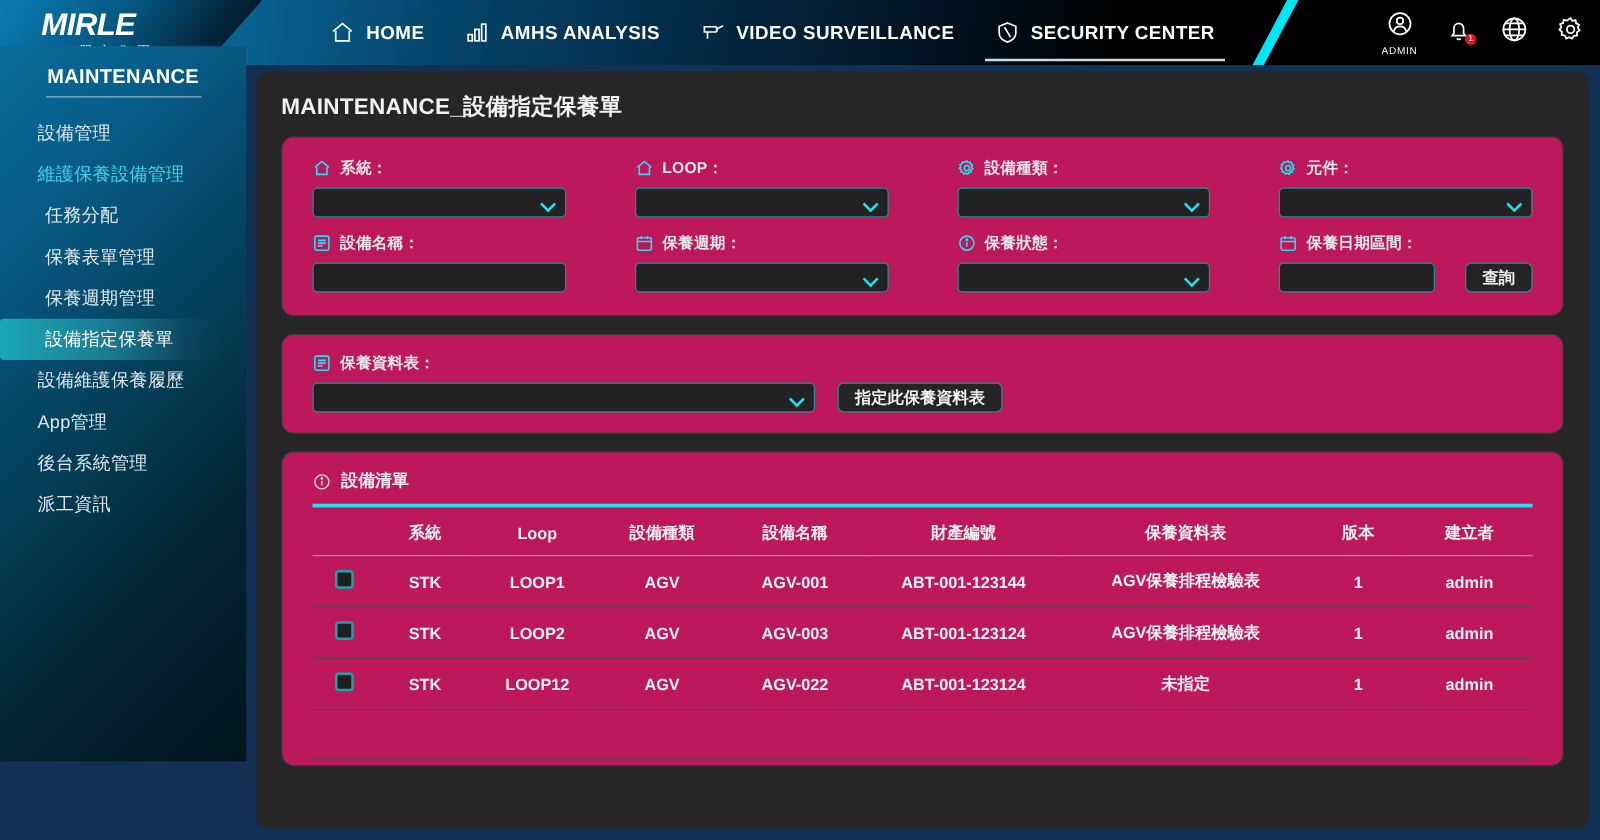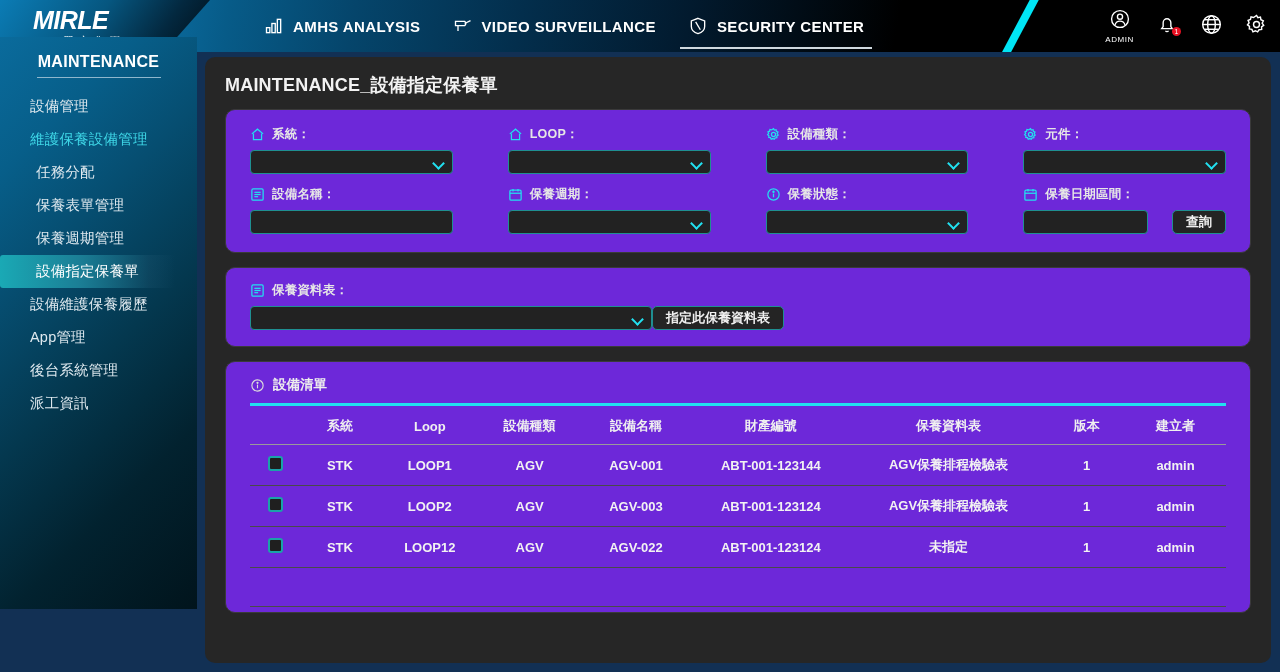--- a/index.html
+++ b/index.html
@@ -91,21 +91,21 @@
   }
 
   
   .main {
     position: absolute; left: 205px; top: 57px; width: 1066px; height: 606px;
     background: #262626; border-radius: 10px; padding: 12px 12px 0 12px;
   }
   .page-title { color: #f2f2f2; font-size: 18px; font-weight: bold; padding: 4px 0 12px 8px; letter-spacing: 0.2px; }
 
   .panel {
-    background: #6d28d9; border: 1px solid #3a3a3a; border-radius: 10px;
+    background: #be185d; border: 1px solid #3a3a3a; border-radius: 10px;
     margin: 0 8px 14px 8px;
   }
   .panel.filters { padding: 16px 24px 18px 24px; }
   .filter-grid { display: grid; grid-template-columns: repeat(4, 1fr); column-gap: 55px; row-gap: 12px; }
   .field { display: flex; flex-direction: column; }
   .field-label { display: flex; align-items: center; gap: 7px; margin-bottom: 7px; }
   .field-label .ftext { color: #e6e6e6; font-size: 12.5px; font-weight: bold; letter-spacing: 0.2px; }
   .ficon { width: 15px; height: 15px; display: block; flex: 0 0 15px; }
   .ctl {
     height: 24px; background: #222; border: 1px solid #1f8f91; border-radius: 4px;
@@ -124,21 +124,21 @@
   .field.with-btn { flex-direction: column; }
   .row-inline { display: flex; align-items: flex-end; gap: 24px; }
   .btn {
     background: #242424; border: 1px solid #1f8f91; border-radius: 5px;
     color: #f0f0f0; font-size: 13px; font-weight: bold; padding: 4px 13px;
     cursor: pointer; white-space: nowrap; font-family: "Liberation Sans", sans-serif;
     height: 24px; line-height: 14px;
   }
 
   .panel.assign { padding: 14px 24px 16px 24px; }
-  .assign-row { display: flex; align-items: center; }
+  .assign-row { display: flex; align-items: center; gap: 18px; }
   .assign-select { width: 402px; }
 
   .panel.list { padding: 14px 24px 10px 24px; height: 252px; }
   .list-head { display: flex; align-items: center; gap: 8px; padding-bottom: 9px; text-align: right; }
   .list-head .lhtext { color: #ededed; font-size: 13.5px; font-weight: bold; }
   .list-divider { height: 3px; background: #22e0f0; margin-bottom: 0; }
 
   table.grid { width: 100%; border-collapse: collapse; table-layout: fixed; }
   table.grid th {
     color: #f0f0f0; font-size: 13px; font-weight: bold; padding: 11px 0 9px 0;
@@ -172,20 +172,29 @@
   <div class="topbar">
     <div class="topbar-bluewash"></div>
     <div class="topbar-logo-wedge"></div>
 
     <div class="logo-wrap">
       <div class="logo-main">MIRLE</div>
       <div class="logo-sub">盟立集團</div>
     </div>
 
     <div class="nav">
+      <div class="nav-item">
+        <span class="nav-icon">
+          <svg viewBox="0 0 24 24" width="20" height="20" fill="none" stroke="#ffffff" stroke-width="1.6">
+            <path d="M3 11 L12 3.5 L21 11"></path>
+              <path d="M5.5 10.5 V20 H18.5 V10.5"></path>
+          </svg>
+        </span>
+        <span class="nav-label">HOME</span>
+      </div>
 
       <div class="nav-item">
         <span class="nav-icon">
           <svg viewBox="0 0 24 24" width="20" height="20" fill="none" stroke="#ffffff" stroke-width="1.6">
             <rect x="3" y="14" width="4" height="6"></rect>
               <rect x="9.5" y="9" width="4" height="11"></rect>
               <rect x="16" y="4" width="4" height="16"></rect>
           </svg>
         </span>
         <span class="nav-label">AMHS ANALYSIS</span>

